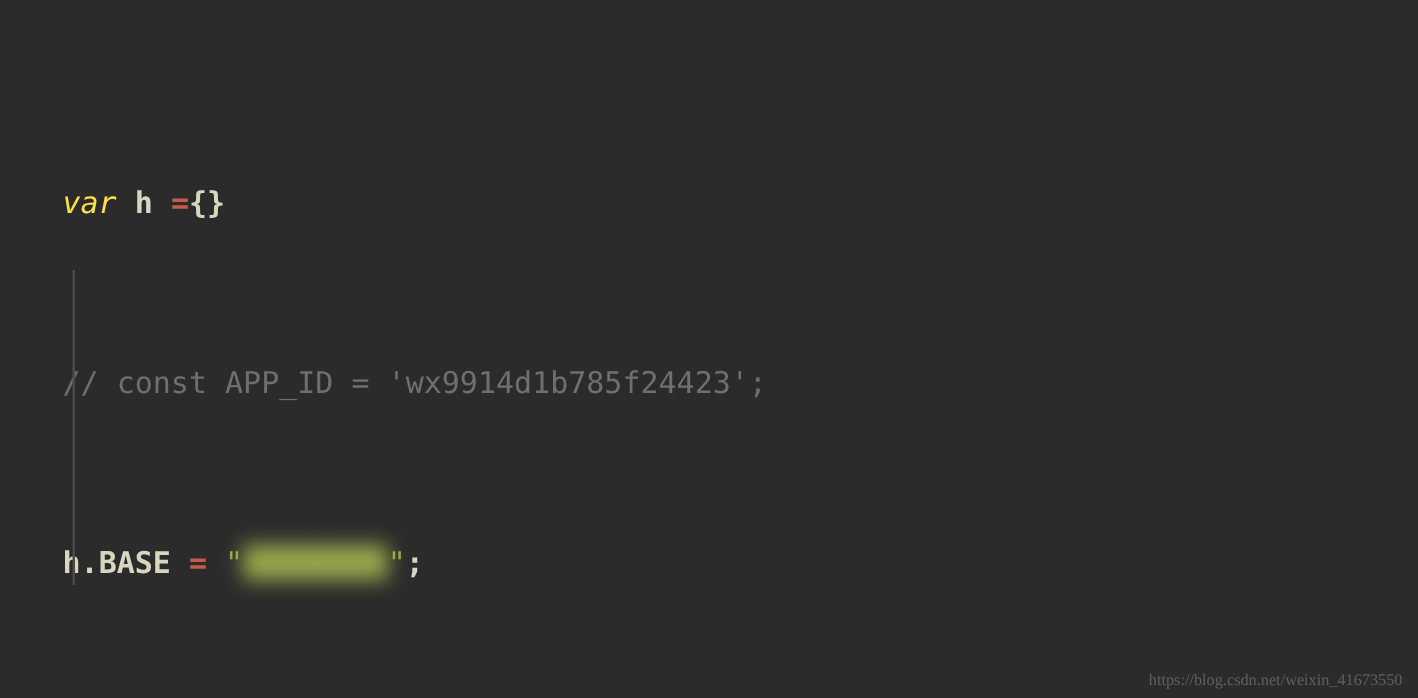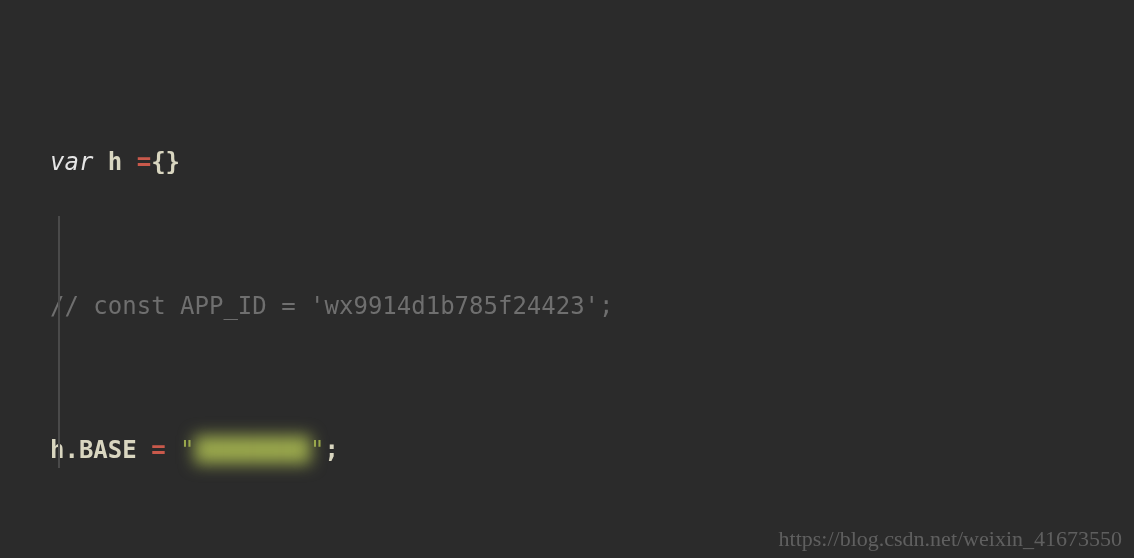--- a/index.html
+++ b/index.html
@@ -14,34 +14,34 @@
     font-family: "Consolas", "Menlo", "Monaco", monospace;
     font-size: 24px;
     line-height: 36px;
     color: #d4d4d4;
     white-space: pre;
     padding-top: 0px;
     padding-left: 50px;
     position: relative;
   }
   .line { display:block; }
-  .kw   { color:#e5e5e5; font-style:italic; }       
+  .kw   { color:#fde047; font-style:italic; }       
   .prop { color:#d9d6c0; font-weight:bold; }       
   .op   { color:#c9594b; font-weight:bold; }        
   .str  { color:#9aa84c; }
   .cmt  { color:#6f6f6f; }
   .punc { color:#d9d6c0; font-weight:bold; }
   .br   { color:#d9d6c0; font-weight:bold; }
   .red  { filter: blur(8px); -webkit-filter: blur(8px); color:#9aa84c; }
   .watermark {
     position:absolute;
     bottom:6px; right:12px;
     color:#8a8a8a;
     font-family: "SimSun","Songti SC",serif;
-    font-size:22px;
+    font-size:13px;
     opacity:.55;
   }
   .guide {
     position:absolute;
     left:58px;
     top:216px; 
     width:2px;
     height:252px; 
     background:#4a4a4a;
   }

